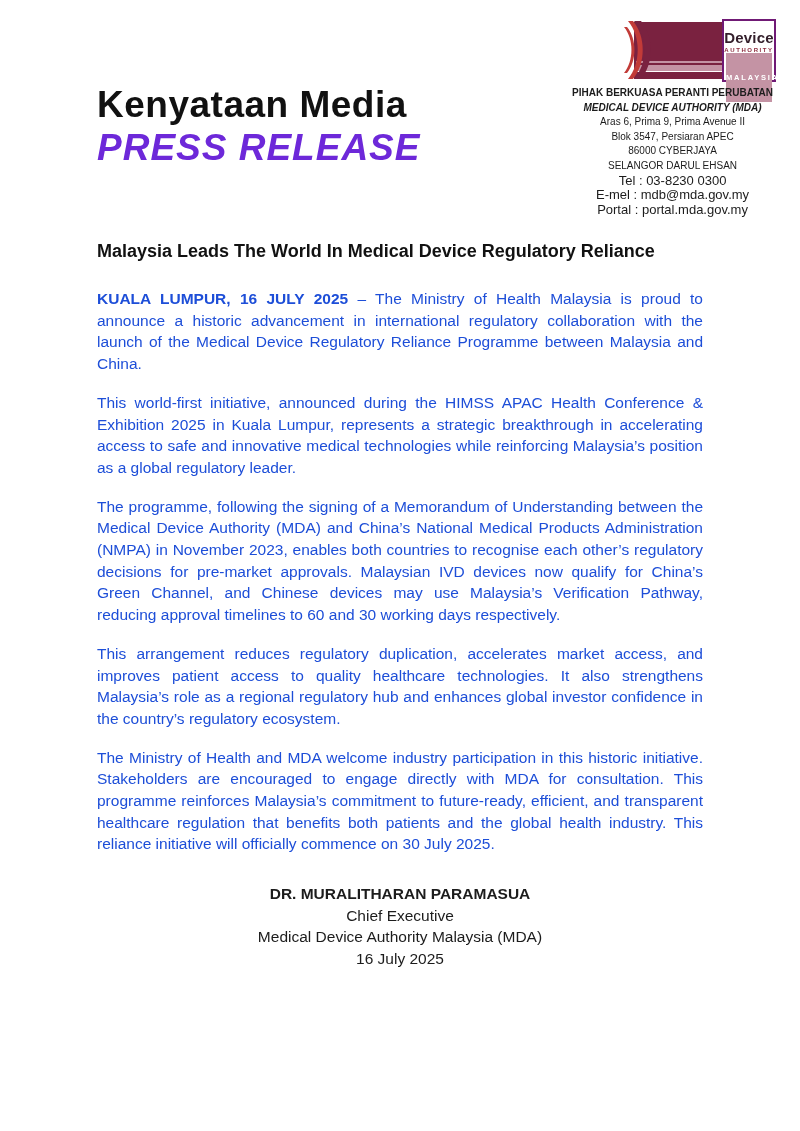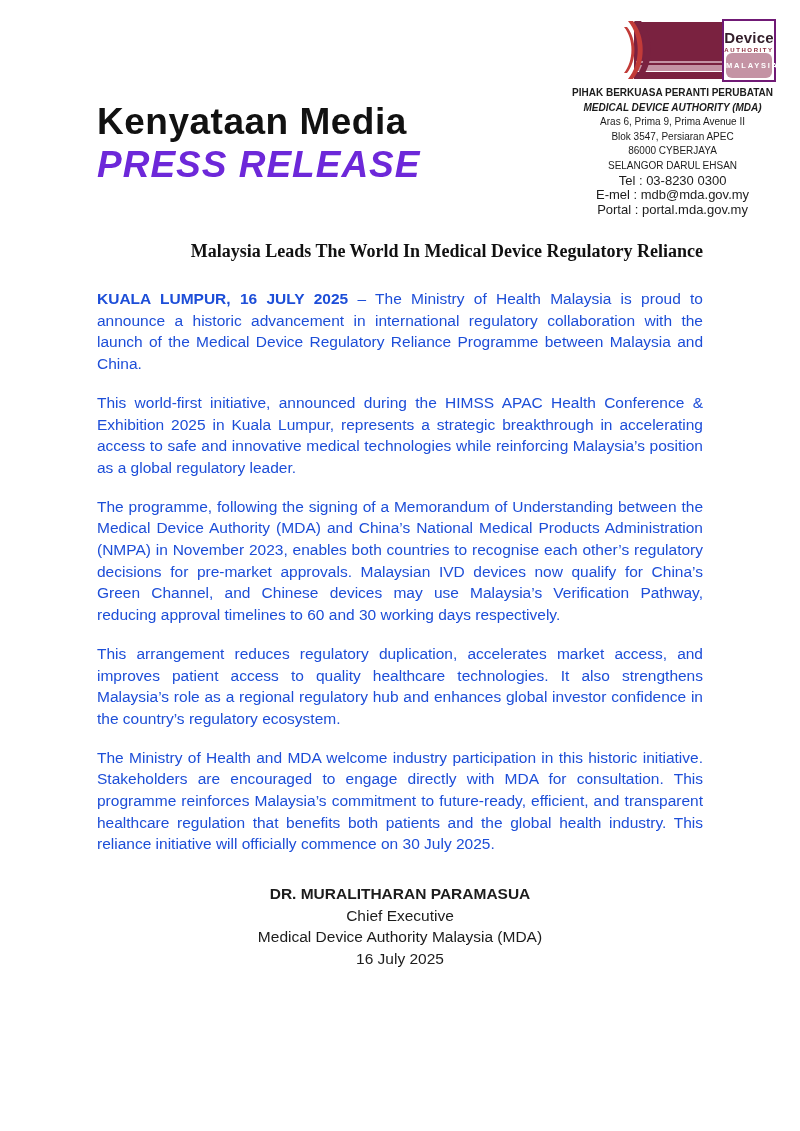--- a/index.html
+++ b/index.html
@@ -12,21 +12,21 @@
     background: #ffffff;
     font-family: "Liberation Sans", sans-serif;
     color: #1c1c1c;
     overflow: hidden;
   }
 
   
   .masthead {
     position: absolute;
     left: 97px;
-    top: 100px;
+    top: 83px;
   }
   .masthead .title-malay {
     font-size: 37px;
     font-weight: 700;
     line-height: 43px;
     color: #111;
     letter-spacing: 0.5px;
   }
   .masthead .title-english {
     font-size: 37px;
@@ -115,22 +115,21 @@
   .logo-malaysia {
     margin-top: auto;
     margin-bottom: 2px;
     width: 46px;
     text-align: center;
     background: #c493a4;
     color: #ffffff;
     font-size: 7.5px;
     font-weight: 700;
     letter-spacing: 1.8px;
-    padding: 8px 0;
-    border-radius: 6px;
+    padding: 20px 0;
   }
 
   
   .address {
     position: absolute;
     top: 86px;
     right: 27px;
     text-align: center;
     font-size: 10px;
     line-height: 14.6px;
@@ -145,24 +144,23 @@
   .main {
     position: absolute;
     left: 97px;
     top: 240px;
     width: 606px;
   }
   .headline {
     font-size: 18px;
     font-weight: 700;
     color: #111;
-    text-align: right;
+    text-align: left;
     line-height: 22px;
     margin-bottom: 26px;
-    font-family: Liberation Serif, serif;
   }
   .body-para {
     font-size: 15.5px;
     line-height: 21.7px;
     text-align: justify;
     margin-bottom: 17px;
     color: #1d4ed8;
   }
   .body-para .lead-in { font-weight: 700; }
 

